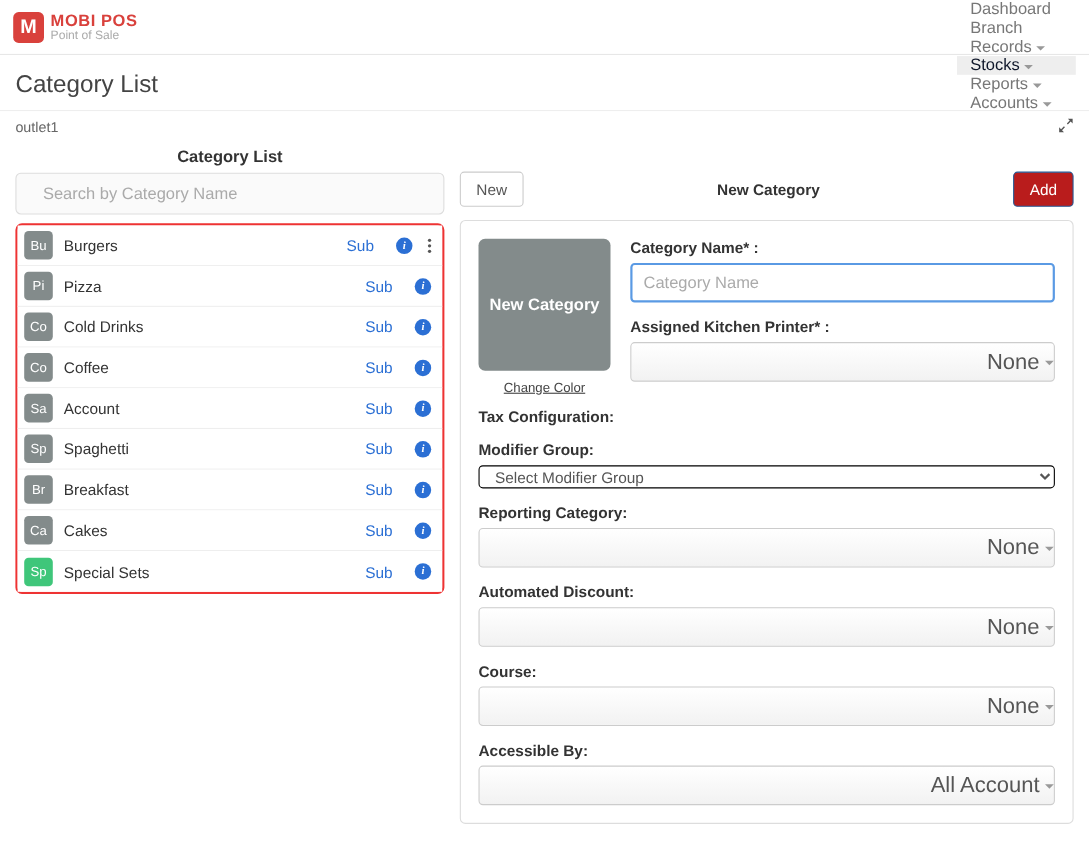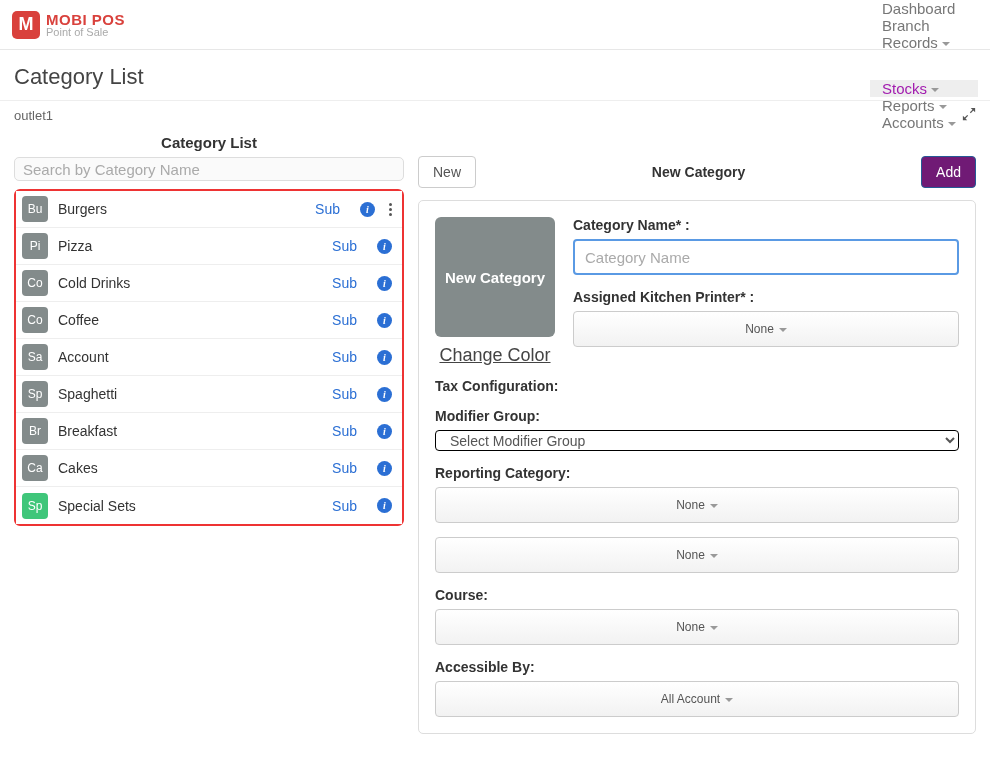--- a/index.html
+++ b/index.html
@@ -48,22 +48,21 @@
     display: flex;
     align-items: center;
     padding: 0 12px;
     color: #777;
     font-size: 15px;
     cursor: pointer;
     gap: 4px;
   }
   .nav-item.active {
     background: #eee;
-    color: #a21caf;
-    margin-top: 29px;
+    color: #0f172a;
   }
   .caret {
     width: 0; height: 0;
     border-left: 4px solid transparent;
     border-right: 4px solid transparent;
     border-top: 4px solid #999;
     margin-top: 2px;
   }
   .blackbox {
     width: 100px;
@@ -104,24 +103,24 @@
   .left-col { width: 390px; }
   .right-col { flex: 1; }
   .col-header {
     text-align: center;
     font-weight: bold;
     font-size: 15px;
     margin-bottom: 6px;
   }
   .search-input {
     width: 100%;
-    height: 24px;
+    height: 38px;
     border: 1px solid #ddd;
     border-radius: 5px;
-    padding: 0 8px;
+    padding: 0 24px;
     font-size: 15px;
     color: #555;
     background: #fafafa;
   }
   .search-input::placeholder { color: #aaa; }
   .redbox {
     border: 2px solid #e33;
     border-radius: 6px;
     margin-top: 8px;
   }
@@ -190,21 +189,21 @@
     justify-content: center;
     border: 1px solid #ccc;
     border-radius: 4px;
     padding: 7px 14px;
     background: #fff;
     cursor: pointer;
     font-size: 14px;
     color: #555;
   }
   .btn-primary {
-    background: #701a75;
+    background: #b91c1c;
     border-color: #255a96;
     color: #fff;
   }
   .right-title {
     flex: 1;
     text-align: center;
     font-weight: bold;
   }
   .panel {
     border: 1px solid #ddd;
@@ -229,21 +228,21 @@
     color: #fff;
     font-weight: bold;
     font-size: 15px;
     display: flex;
     align-items: center;
     justify-content: center;
     text-align: center;
   }
   .change-color {
     margin-top: 8px;
-    font-size: 18px;
+    font-size: 12px;
     text-decoration: underline;
     color: #444;
     cursor: pointer;
   }
   .field-col { flex: 1; }
   .label {
     font-weight: bold;
     font-size: 14px;
     margin-bottom: 6px;
     display: block;
@@ -260,24 +259,24 @@
   }
   .text-input::placeholder { color: #aaa; }
   .dropdown-btn {
     width: 100%;
     height: 36px;
     border: 1px solid #ccc;
     border-radius: 4px;
     background: linear-gradient(#fff,#f2f2f2);
     display: flex;
     align-items: center;
-    justify-content: center;
+    justify-content: flex-end;
     gap: 5px;
     cursor: pointer;
-    font-size: 12px;
+    font-size: 20px;
     color: #555;
   }
   .form-section { margin-bottom: 14px; }
   .select {
     width: 100%;
     height: 21px;
     border: 1px solid #000000;
     border-radius: 4px;
     background: #fff;
     padding: 0 10px;
@@ -458,20 +457,21 @@
 
         <div class="form-section">
           <label class="label">Reporting Category:</label>
           <div class="dropdown-btn">
             <span>None</span>
               <span class="caret"></span>
           </div>
         </div>
 
         <div class="form-section">
+          <label class="label">Automated Discount:</label>
           <div class="dropdown-btn">
             <span>None</span>
               <span class="caret"></span>
           </div>
         </div>
 
         <div class="form-section">
           <label class="label">Course:</label>
           <div class="dropdown-btn">
             <span>None</span>

